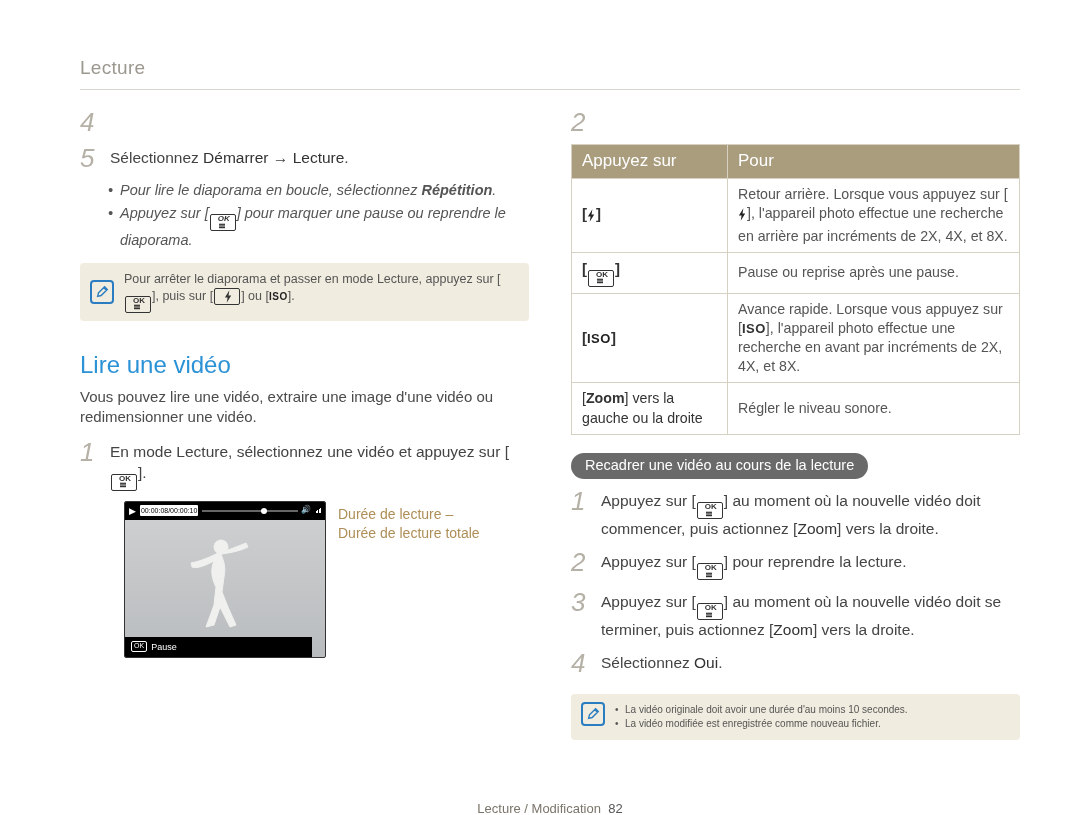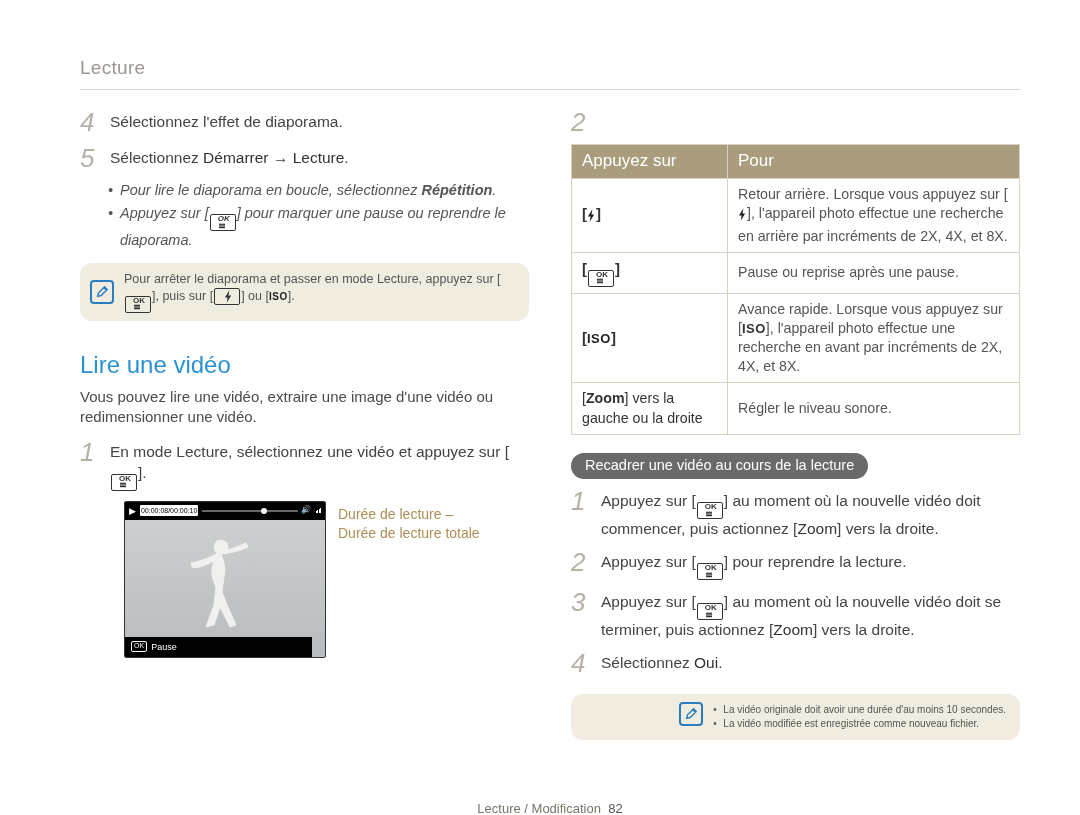--- a/index.html
+++ b/index.html
@@ -69,27 +69,26 @@
   ul.bullets li:before {
     content: "•";
     position: absolute; left: 0; top: 0;
     color: #555;
   }
 
   .note-box {
     display: flex;
     align-items: center;
     background: #f0ecdf;
-    border-radius: 12px;
+    border-radius: 4px;
     padding: 8px 14px 8px 10px;
     margin: 10px 0 28px 0;
     font-size: 12.5px;
     color: #555;
     gap: 10px;
-    justify-content: flex-end;
   }
   .note-ico {
     width: 20px; height: 20px;
     border: 2px solid #2a7dc0;
     border-radius: 4px;
     display:flex;align-items:center;justify-content:center;
     color:#2a7dc0; flex:0 0 20px;
   }
   .note-ico svg { width:14px; height:14px; }
 
@@ -206,21 +205,20 @@
 <div class="page">
   <div class="hdr">Lecture</div>
   <hr class="rule">
 
   <div class="cols">
 
     <div class="col-l">
 
       <div class="num-step">
         <div class="num">4</div>
-        <div class="num-body">Sélectionnez l'effet de diaporama.</div>
       </div>
 
       <div class="num-step">
         <div class="num">5</div>
         <div class="num-body">
           <span>Sélectionnez </span><b>Démarrer</b><span> → </span><b>Lecture</b><span>.</span>
         </div>
       </div>
 
       <ul class="bullets">

